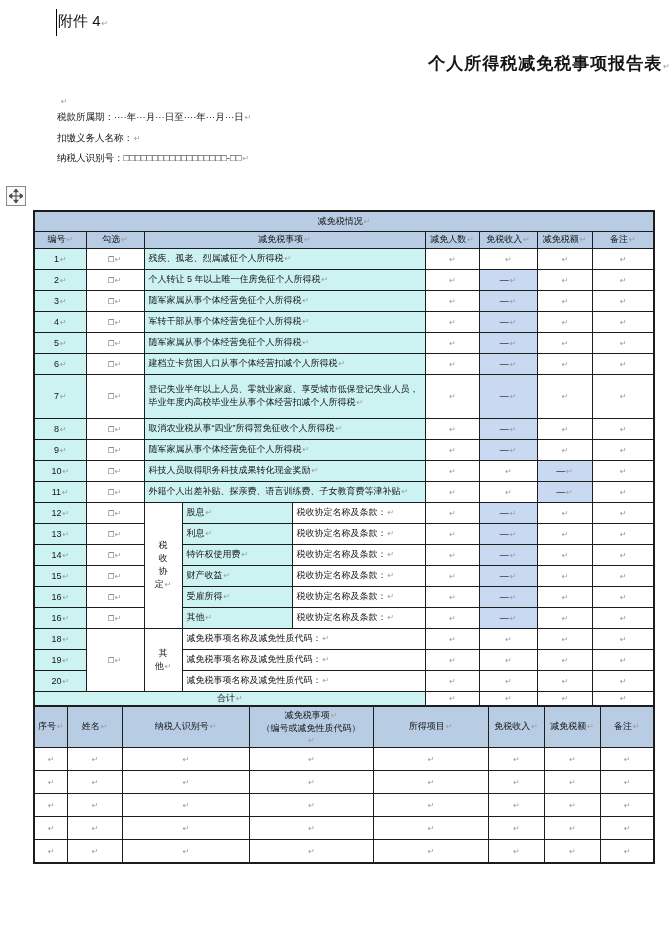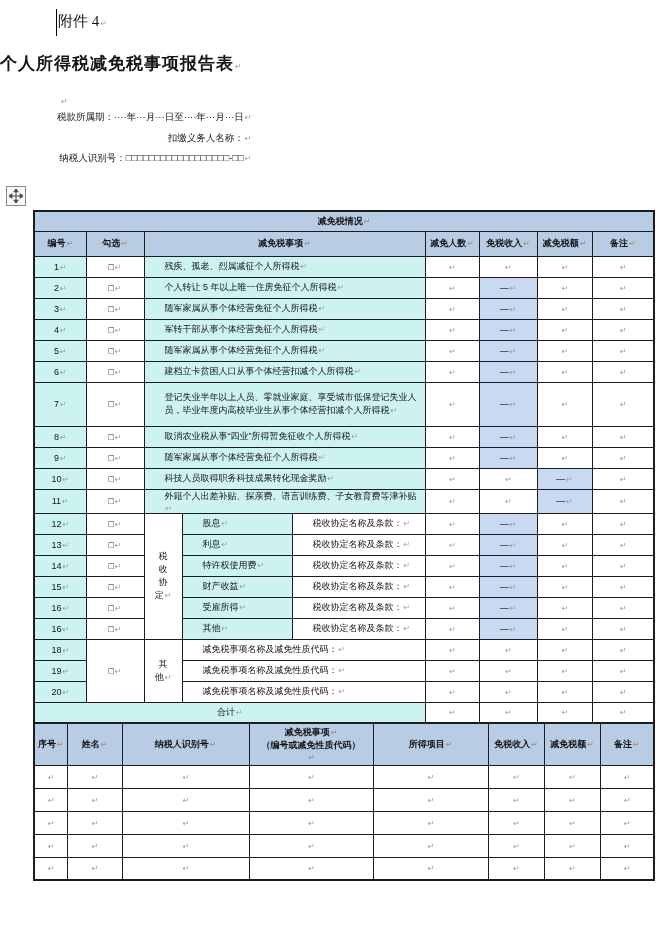--- a/index.html
+++ b/index.html
@@ -1,43 +1,43 @@
 <!DOCTYPE html>
 <html><head>
 <meta charset="utf-8">
 <style>
   html,body{margin:0;padding:0;background:#fff;}
   .page{position:relative;width:670px;height:928px;background:#fff;overflow:hidden;
         font-family:"Liberation Sans","DejaVu Sans",sans-serif;color:#141414;}
   .cursor{position:absolute;left:56px;top:9px;width:1px;height:27px;background:#000;}
-  .attach-line{position:absolute;left:58px;top:12px;font-size:15px;font-family:Liberation Serif, serif;}
-  .title-line{position:absolute;left:0;top:52px;width:100%;text-align:left;}
+  .attach-line{position:absolute;left:58px;top:12px;font-size:15px;}
+  .title-line{position:absolute;left:0;top:52px;width:100%;text-align:right;}
   .title{font-size:17px;font-weight:bold;letter-spacing:1px;}
   .empty-line{position:absolute;left:60px;top:90px;}
-  .info{position:absolute;left:57px;top:107px;font-size:9.5px;line-height:19.5px;white-space:nowrap;text-align:right;}
+  .info{position:absolute;left:57px;top:107px;font-size:9.5px;line-height:19.5px;white-space:nowrap;}
   .mark{color:#9a9a9a;font-size:8px;margin-left:1px;}
   .move-handle{position:absolute;left:6px;top:186px;width:20px;height:20px;border:1px solid #8a8a8a;
                background:#fbfbfb;display:flex;align-items:center;justify-content:center;box-sizing:border-box;cursor:move;}
   .spacer{height:210px;}
   table.doc{border-collapse:collapse;table-layout:fixed;width:620px;margin-left:33px;
             border:2px solid #1c1c1c;}
   table.roster{margin-top:-2px;}
   td{border:1px solid #1c1c1c;font-size:9px;text-align:center;vertical-align:middle;
      padding:0 2px;overflow:hidden;}
-  .blue{background:#b8cce4;font-weight:bold;}
+  .blue{background:#b8cce4;font-weight:normal;}
   .cyan{background:#ccf2f1;}
   .dashbg{background:#c9d9f2;}
-  .left{text-align:left;padding-left:20px;}
+  .left{text-align:left;padding-left:4px;}
   .vlabel{white-space:pre-line;line-height:13px;}
   .sub{display:block;}
   tr.band-row{height:20px;}
-  tr.hdr-row{height:25px;}
+  tr.hdr-row{height:17px;}
   tr.r{height:21px;}
   tr.tall{height:44px;}
-  tr.total-row{height:21px;}
+  tr.total-row{height:14px;}
   tr.roster-hdr{height:42px;}
   tr.roster-r{height:23px;}
 </style>
 </head>
 <body>
 
 <div class="page">
 
   <div class="cursor"></div>
 

